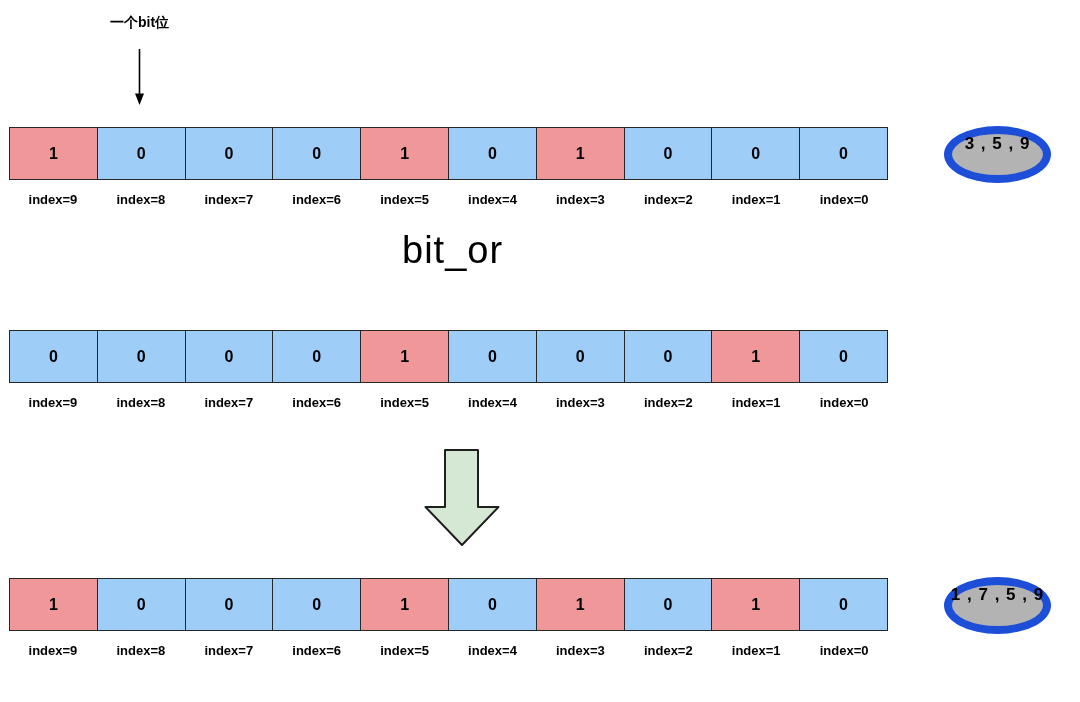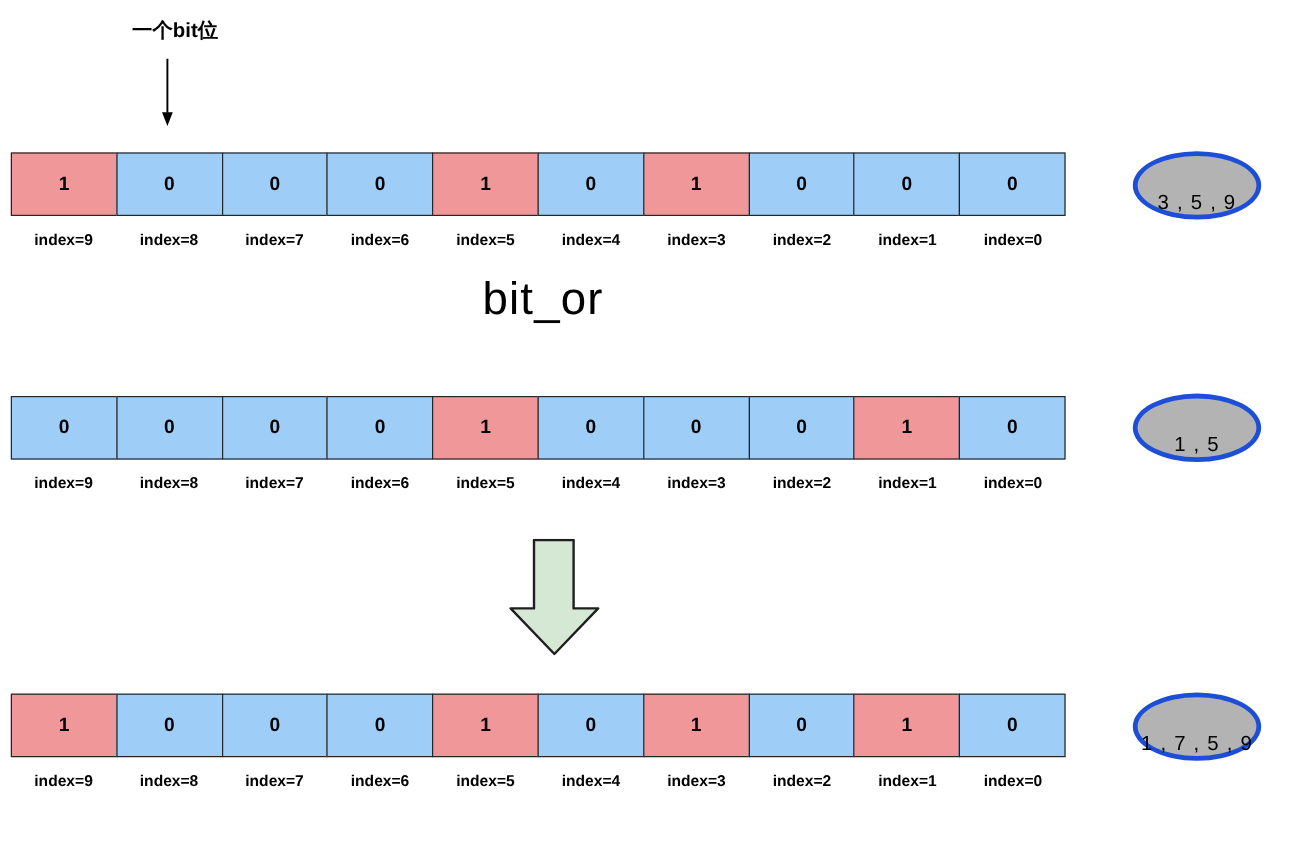--- a/index.html
+++ b/index.html
@@ -8,43 +8,43 @@
     width: 1080px; height: 702px;
     position: relative;
     font-family: "Liberation Sans", sans-serif;
     color: #000;
     overflow: hidden;
   }
   .canvas { position: absolute; inset: 0; }
 
   .pointer-label {
     position: absolute; left: 110px; top: 14px;
-    font-size: 17px; font-weight: bold; white-space: nowrap;
+    font-size: 14px; font-weight: bold; white-space: nowrap;
   }
   .pointer-arrow { position: absolute; left: 132px; top: 48px; }
 
   .bit-row { position: absolute; left: 9px; width: 879px; }
   .cells { display: flex; height: 53px; }
   .cell {
     flex: 1 1 0; display: flex; align-items: center; justify-content: center;
     border: 1px solid #262626; margin-left: -1px;
     font-size: 16px; font-weight: bold;
   }
   .cell:first-child { margin-left: 0; }
   .labels { display: flex; margin-top: 12px; }
   .index-label {
     flex: 1 1 0; text-align: center;
     font-size: 13px; font-weight: bold; white-space: nowrap;
   }
 
   .ellipse {
     position: absolute; left: 944px; width: 107px; height: 57px;
-    border: 4px solid #1d4ed8; border-radius: 50%;
-    display: flex; align-items: flex-end; justify-content: center;
-    font-size: 17px; font-weight: normal; letter-spacing: 1px; white-space: nowrap;
+    border: 8px solid #1d4ed8; border-radius: 50%;
+    display: flex; align-items: flex-start; justify-content: center;
+    font-size: 17px; font-weight: bold; letter-spacing: 1px; white-space: nowrap;
   }
 
   .op-label {
     position: absolute; left: 402px; top: 229px;
     font-size: 38px; font-weight: 400; letter-spacing: 1px;
   }
 
   .big-arrow { position: absolute; left: 424px; top: 449px; }
 </style>
 </head>
@@ -112,23 +112,20 @@
         <div class="index-label">index=6</div>
         <div class="index-label">index=5</div>
         <div class="index-label">index=4</div>
         <div class="index-label">index=3</div>
         <div class="index-label">index=2</div>
         <div class="index-label">index=1</div>
         <div class="index-label">index=0</div>
       </div>
   </section>
 
-  <div class="ellipse" style="top: 328px; background: rgb(179, 179, 179);">
-    <span>1 , 5</span>
-  </div>
 
   <svg class="big-arrow" width="76" height="98" viewBox="0 0 76 98">
     <polygon id="block-arrow-shape" points="21,1 54,1 54,58 74.5,58 38,96 1.5,58 21,58" fill="#d5e8d4" stroke="#1f1f1f" stroke-width="2" stroke-linejoin="round"></polygon>
   </svg>
 
   <section class="bit-row" style="top:578px">
     <div class="cells">
         <div class="cell" style="background: rgb(240, 152, 153);">1</div>
         <div class="cell" style="background: rgb(158, 205, 248);">0</div>
         <div class="cell" style="background: rgb(158, 205, 248);">0</div>

